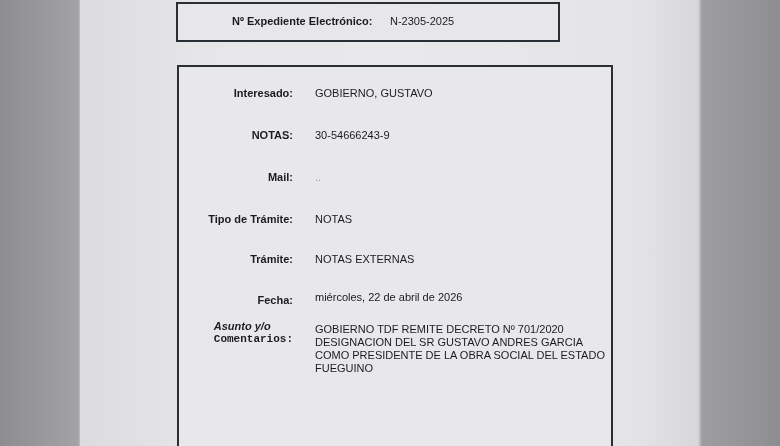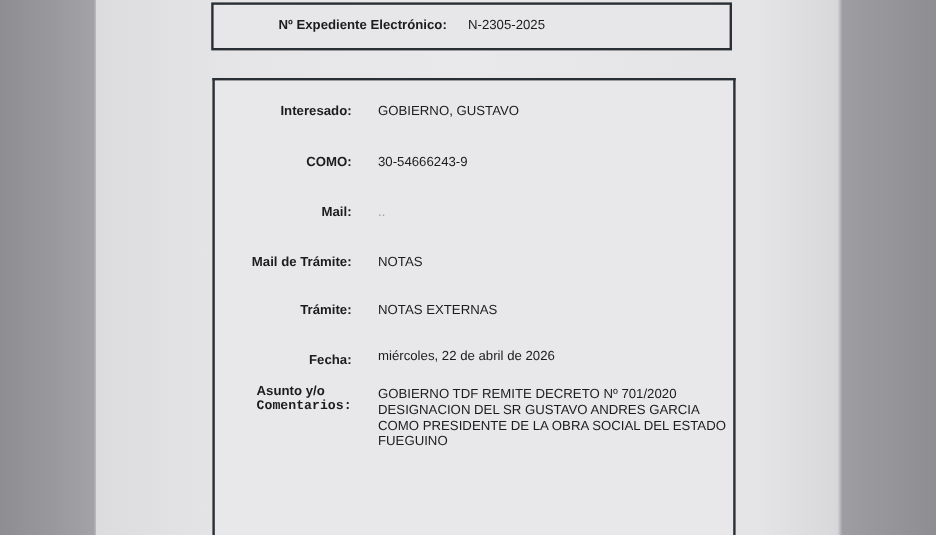--- a/index.html
+++ b/index.html
@@ -7,21 +7,21 @@
     width:780px; height:446px; overflow:hidden; position:relative;
     background: linear-gradient(90deg, #8e8d92 0%, #9a999e 6%, #a3a2a7 10%, #d4d4d6 10.5%, #e2e2e3 14%, #e6e6e7 50%, #e2e2e4 85%, #d6d6d8 89.5%, #9e9da2 90%, #8e8d92 100%);
     font-family: "Liberation Sans", sans-serif;
     color:#1c1c1e;
   }
   .page {
     position:absolute; left:80px; top:0; width:617px; height:446px;
     background: linear-gradient(90deg, #dcdcde 0%, #e6e6e8 20%, #e9e9eb 50%, #e4e4e6 90%, #d8d8da 100%);
   }
   .box-header {
-    position:absolute; left:176px; top:2px; width:434px; height:40px;
+    position:absolute; left:176px; top:2px; width:384px; height:40px;
     border:2px solid #2a2f36; box-sizing:border-box;
     background:#e7e7e9;
   }
   .hdr-label { position:absolute; left:54px; top:11px; font-size:11px; font-weight:bold; }
   .hdr-value { position:absolute; left:212px; top:11px; font-size:11px; }
   .box-main {
     position:absolute; left:177px; top:65px; width:436px; height:400px;
     border:2px solid #2a2f36; box-sizing:border-box; border-bottom:none;
     background:#e8e8ea;
   }
@@ -40,39 +40,39 @@
   <span class="hdr-label">Nº Expediente Electrónico:</span>
   <span class="hdr-value">N-2305-2025</span>
 </div>
 
 <div class="box-main">
   <div class="row" style="top:20px;">
     <span class="lbl">Interesado:</span>
     <span class="val">GOBIERNO, GUSTAVO</span>
   </div>
   <div class="row" style="top:62px;">
-    <span class="lbl">COMO:</span>
+    <span class="lbl">NOTAS:</span>
     <span class="val">30-54666243-9</span>
   </div>
   <div class="row" style="top:104px;">
     <span class="lbl">Mail:</span>
     <span class="val" style="color:#9a9a9e;">..</span>
   </div>
   <div class="row" style="top:146px;">
-    <span class="lbl">Mail de Trámite:</span>
+    <span class="lbl">Tipo de Trámite:</span>
     <span class="val">NOTAS</span>
   </div>
   <div class="row" style="top:186px;">
     <span class="lbl">Trámite:</span>
     <span class="val">NOTAS EXTERNAS</span>
   </div>
   <div class="row" style="top:224px;">
     <span class="lbl" style="top:3px;">Fecha:</span>
     <span class="val">miércoles, 22 de abril de 2026</span>
   </div>
   <div class="row" style="top:253px;">
     <span class="lbl multi">
-      <span style="display:block;">Asunto y/o</span>
+      <span style="display:block;font-style:italic;">Asunto y/o</span>
       <span style="display:block;font-family:Liberation Mono, monospace;">Comentarios:</span>
     </span>
     <span class="val multi" style="top:3px;">GOBIERNO TDF REMITE DECRETO Nº 701/2020 DESIGNACION DEL SR GUSTAVO ANDRES GARCIA COMO PRESIDENTE DE LA OBRA SOCIAL DEL ESTADO FUEGUINO</span>
   </div>
 </div>
 
 </body></html>

